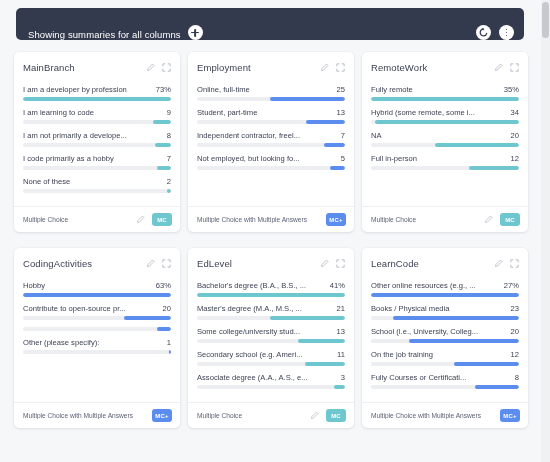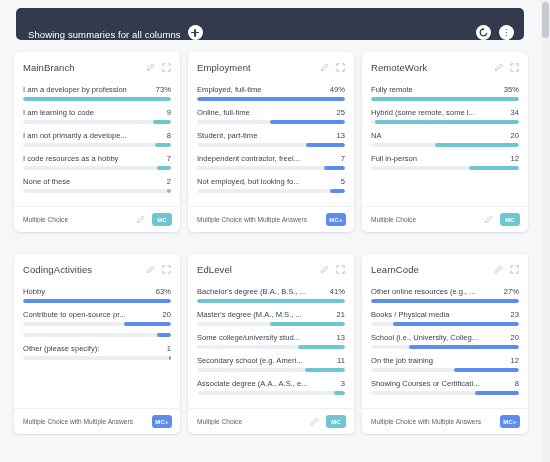--- a/index.html
+++ b/index.html
@@ -58,21 +58,21 @@
   .dots { display:flex; flex-direction:column; align-items:center; gap:1.3px; }
   .dots i { width:1.8px; height:1.8px; border-radius:50%; background:#343a4d; display:block; }
 
   
   .grid {
     position: absolute;
     left: 14px; top: 52px;
     width: 514px;
     display: flex;
     flex-wrap: wrap;
-    gap: 22px 8px;
+    gap: 16px 8px;
   }
   .card {
     width: 166px;
     background: #ffffff;
     border-radius: 5px;
     box-shadow: 0 1px 3px rgba(30,40,60,.10), 0 0 0 .5px rgba(30,40,60,.04);
     display: flex;
     flex-direction: column;
   }
   .card-top { height: 154px; padding: 10px 9px 0 9px; display:flex; flex-direction:column; }
@@ -223,21 +223,21 @@
               <div class="row-line">
                 <span class="row-label">I am not primarily a develope...</span>
                 <span class="row-value">8</span>
               </div>
               <div class="track">
                 <div class="fill" style="width:11%;background:#6ec6ce"></div>
               </div>
             </div>
             <div class="row">
               <div class="row-line">
-                <span class="row-label">I code resources as a hobby</span>
+                <span class="row-label">I code primarily as a hobby</span>
                 <span class="row-value">7</span>
               </div>
               <div class="track">
                 <div class="fill" style="width:9.6%;background:#6ec6ce"></div>
               </div>
             </div>
             <div class="row">
               <div class="row-line">
                 <span class="row-label">None of these</span>
                 <span class="row-value">2</span>
@@ -269,29 +269,20 @@
             </span>
             <span class="head-icon">
               <svg width="9" height="9" viewBox="0 0 16 16" aria-hidden="true">
                 <path d="M1.5 5.2V1.5H5.2M10.8 1.5h3.7V5.2M14.5 10.8v3.7h-3.7M5.2 14.5H1.5v-3.7" fill="none" stroke="#6a7187" stroke-width="1.5" stroke-linecap="round"></path>
               </svg>
             </span>
           </div>
           <div class="rows">
             <div class="row">
               <div class="row-line">
-                <span class="row-label">Employed, full-time</span>
-                <span class="row-value">49%</span>
-              </div>
-              <div class="track">
-                <div class="fill" style="width:100%;background:#5b8def"></div>
-              </div>
-            </div>
-            <div class="row">
-              <div class="row-line">
                 <span class="row-label">Online, full-time</span>
                 <span class="row-value">25</span>
               </div>
               <div class="track">
                 <div class="fill" style="width:51%;background:#5b8def"></div>
               </div>
             </div>
             <div class="row">
               <div class="row-line">
                 <span class="row-label">Student, part-time</span>
@@ -565,21 +556,21 @@
               <div class="row-line">
                 <span class="row-label">On the job training</span>
                 <span class="row-value">12</span>
               </div>
               <div class="track">
                 <div class="fill" style="width:44%;background:#5b8def"></div>
               </div>
             </div>
             <div class="row">
               <div class="row-line">
-                <span class="row-label">Showing Courses or Certificati...</span>
+                <span class="row-label">Fully Courses or Certificati...</span>
                 <span class="row-value">8</span>
               </div>
               <div class="track">
                 <div class="fill" style="width:29.6%;background:#5b8def"></div>
               </div>
             </div>
           </div>
         </div>
         <div class="card-foot">
           <span class="foot-label">Multiple Choice with Multiple Answers</span>

